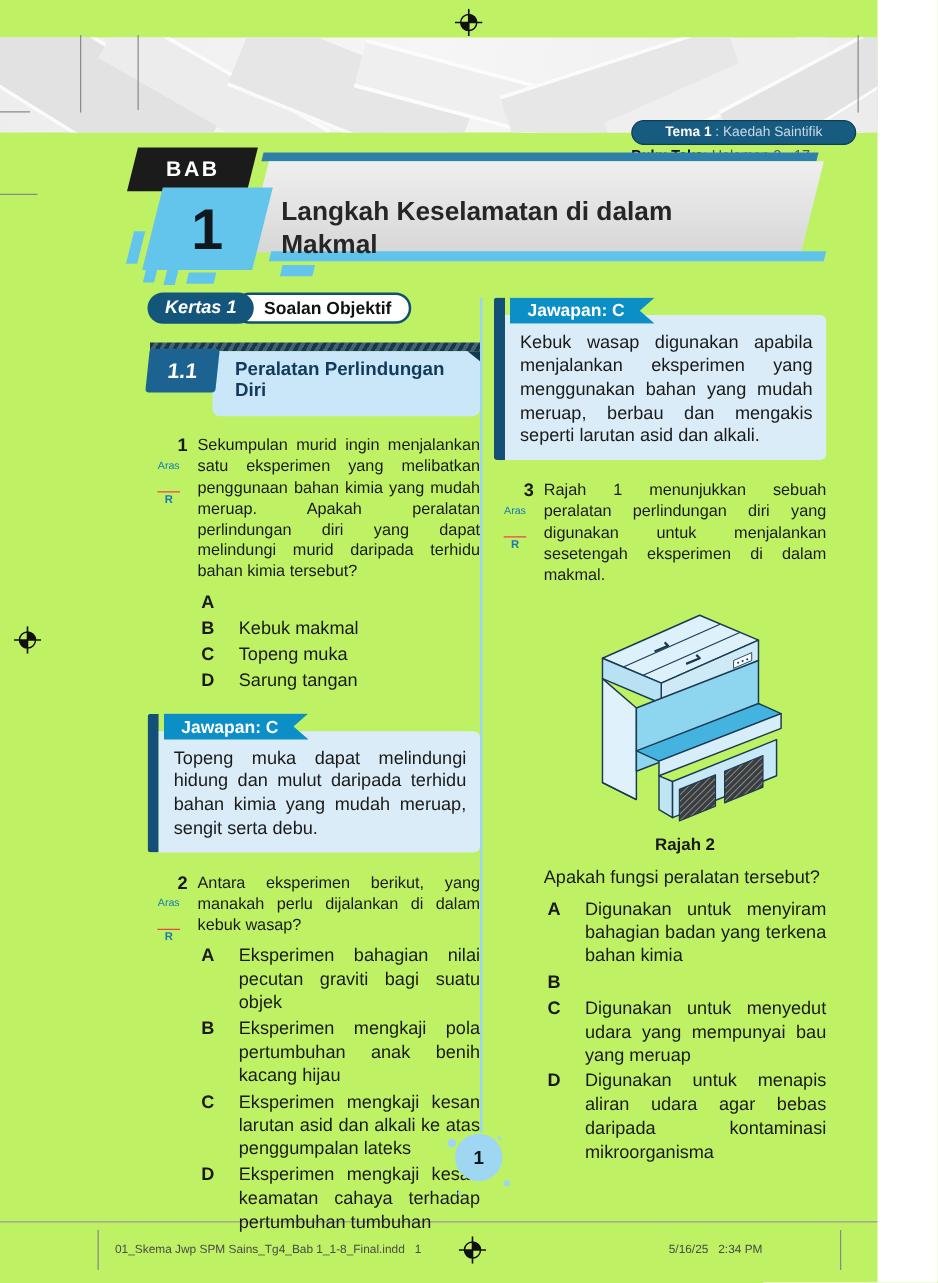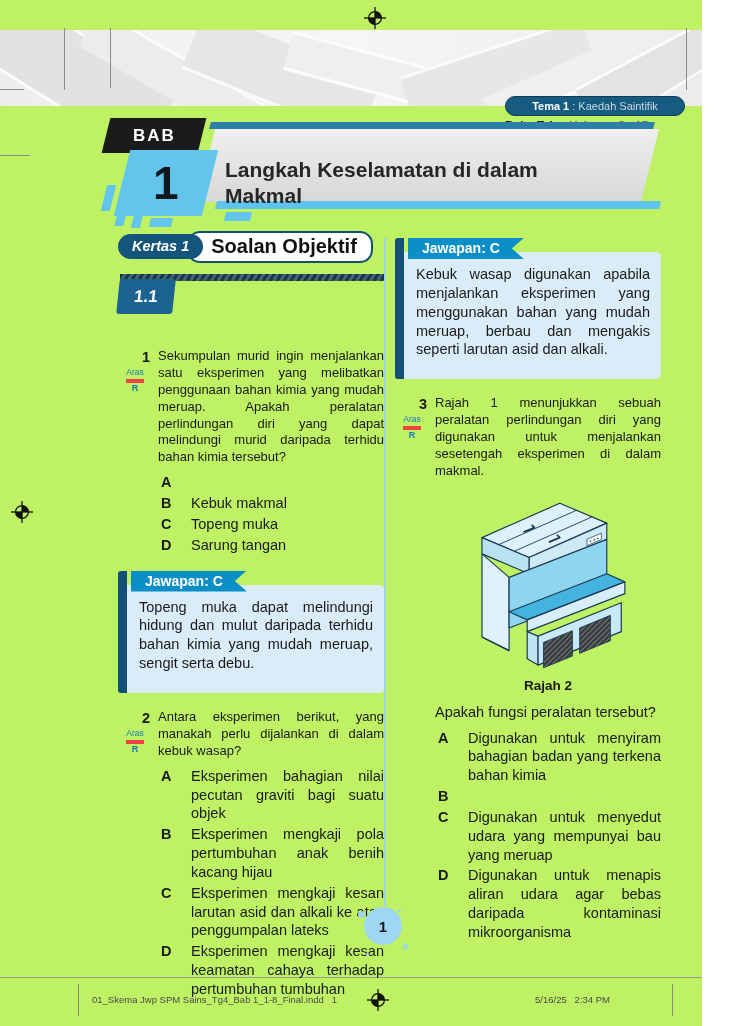--- a/index.html
+++ b/index.html
@@ -45,54 +45,54 @@
   
   .col-left{position:absolute;top:233px;left:118px;width:266px;}
   .col-right{position:absolute;top:238px;left:395px;width:266px;}
   .col-divider{position:absolute;top:238px;left:384px;width:1.5px;height:668px;background:#9FD4EE;}
 
   
   .kertas-row{display:flex;align-items:center;height:27px;}
   .kertas-pill{background:#14567B;color:#fff;font-weight:700;font-style:italic;font-size:14.5px;
     padding:4px 14px 5px;border-radius:13px;position:relative;z-index:2;}
   .paper-pill{background:#fff;border:2.5px solid #12506F;border-radius:13px;font-weight:700;
-    font-size:20px;color:#111;padding:2px 14px 3px 22px;margin-left:-16px;z-index:1;}
+    font-size:14px;color:#111;padding:2px 14px 3px 22px;margin-left:-16px;z-index:1;}
 
   
   .topic-header{position:relative;margin-top:14px;height:58px;}
   .topic-stripe{position:absolute;top:0;left:2px;right:0;height:7px;
     background:repeating-linear-gradient(120deg,#14394f 0 3px,#49606f 3px 6px);}
   .topic-num{position:absolute;top:5px;left:0;width:56px;height:35px;background:#1D6391;
     border-radius:3px;transform:skewX(-6deg);display:flex;align-items:center;justify-content:center;
     color:#fff;font-weight:700;font-size:17px;z-index:2;}
   .topic-title{position:absolute;top:7px;left:52px;right:0;min-height:40px;background:#C9E7F8;
     border-radius:6px;padding:6px 8px 6px 18px;font-weight:700;font-size:15px;color:#123A5C;z-index:1;}
   .topic-title::after{content:"";position:absolute;top:0;right:0;border-top:8px solid #14394f;
     border-left:10px solid transparent;}
 
   
   .question{display:grid;grid-template-columns:34px 1fr;column-gap:6px;margin-top:16px;}
   .q-marker{display:flex;flex-direction:column;align-items:flex-end;}
   .q-num{font-weight:700;font-size:14.5px;line-height:1.3;padding-right:2px;}
   .aras{color:#1778B5;font-size:8.5px;line-height:1.15;text-align:center;align-self:center;margin-top:1px;}
-  .aras .aras-word{display:block;border-bottom:4px solid #ef4444;padding-bottom:1px;}
+  .aras .aras-word{display:block;border-bottom:1px solid #ef4444;padding-bottom:15px;}
   .aras .aras-level{display:block;font-weight:700;font-size:9px;}
   .q-text{margin:0;font-size:13px;line-height:1.3;text-align:justify;}
   .options{margin-top:7px;margin-left:3px;}
   .opt{display:grid;grid-template-columns:30px 1fr;margin-top:2px;}
   .opt-letter{font-weight:700;font-size:14.5px;line-height:1.3;}
   .opt-text{font-size:14.5px;line-height:1.3;text-align:justify;}
 
   
   .answer-box{margin-top:16px;border-left:9px solid #134F76;border-radius:3px 0 0 3px;position:relative;}
   .answer-ribbon{position:relative;display:inline-block;margin-left:4px;z-index:2;background:#0C8FC6;
     color:#fff;font-weight:700;font-size:14px;padding:2px 24px 3px 14px;
     clip-path:polygon(0 0,100% 0,calc(100% - 12px) 50%,100% 100%,0 100%);}
   .answer-body{background:#D9ECF7;border-radius:0 5px 5px 0;margin-top:-7px;
-    padding:13px 11px 20px 12px;}
+    padding:13px 11px 9px 12px;}
   .answer-body p{margin:0;font-size:14.5px;line-height:1.3;text-align:justify;}
 
   
   .figure-block{margin:10px 0 4px;text-align:center;}
   .figure-block svg{width:208px;height:182px;}
   .figure-caption{text-align:center;font-weight:700;font-size:13.5px;margin:2px 0 10px;}
   .q-text2{margin:6px 0 0;font-size:14.5px;line-height:1.3;}
 
   
   .page-circle{position:absolute;top:907px;left:364px;width:38px;height:38px;border-radius:50%;
@@ -189,20 +189,21 @@
   <div class="col-left">
 
     <div class="kertas-row">
       <span class="kertas-pill">Kertas 1</span>
       <span class="paper-pill">Soalan Objektif</span>
     </div>
 
     <div class="topic-header">
       <div class="topic-stripe"></div>
       <div class="topic-num">1.1</div>
+      <div class="topic-title">Peralatan Perlindungan Diri</div>
     </div>
 
     <div class="question">
       <div class="q-marker">
         <div class="q-num">1</div>
         <div class="aras">
           <span class="aras-word">Aras</span>
           <span class="aras-level">R</span>
         </div>
       </div>

